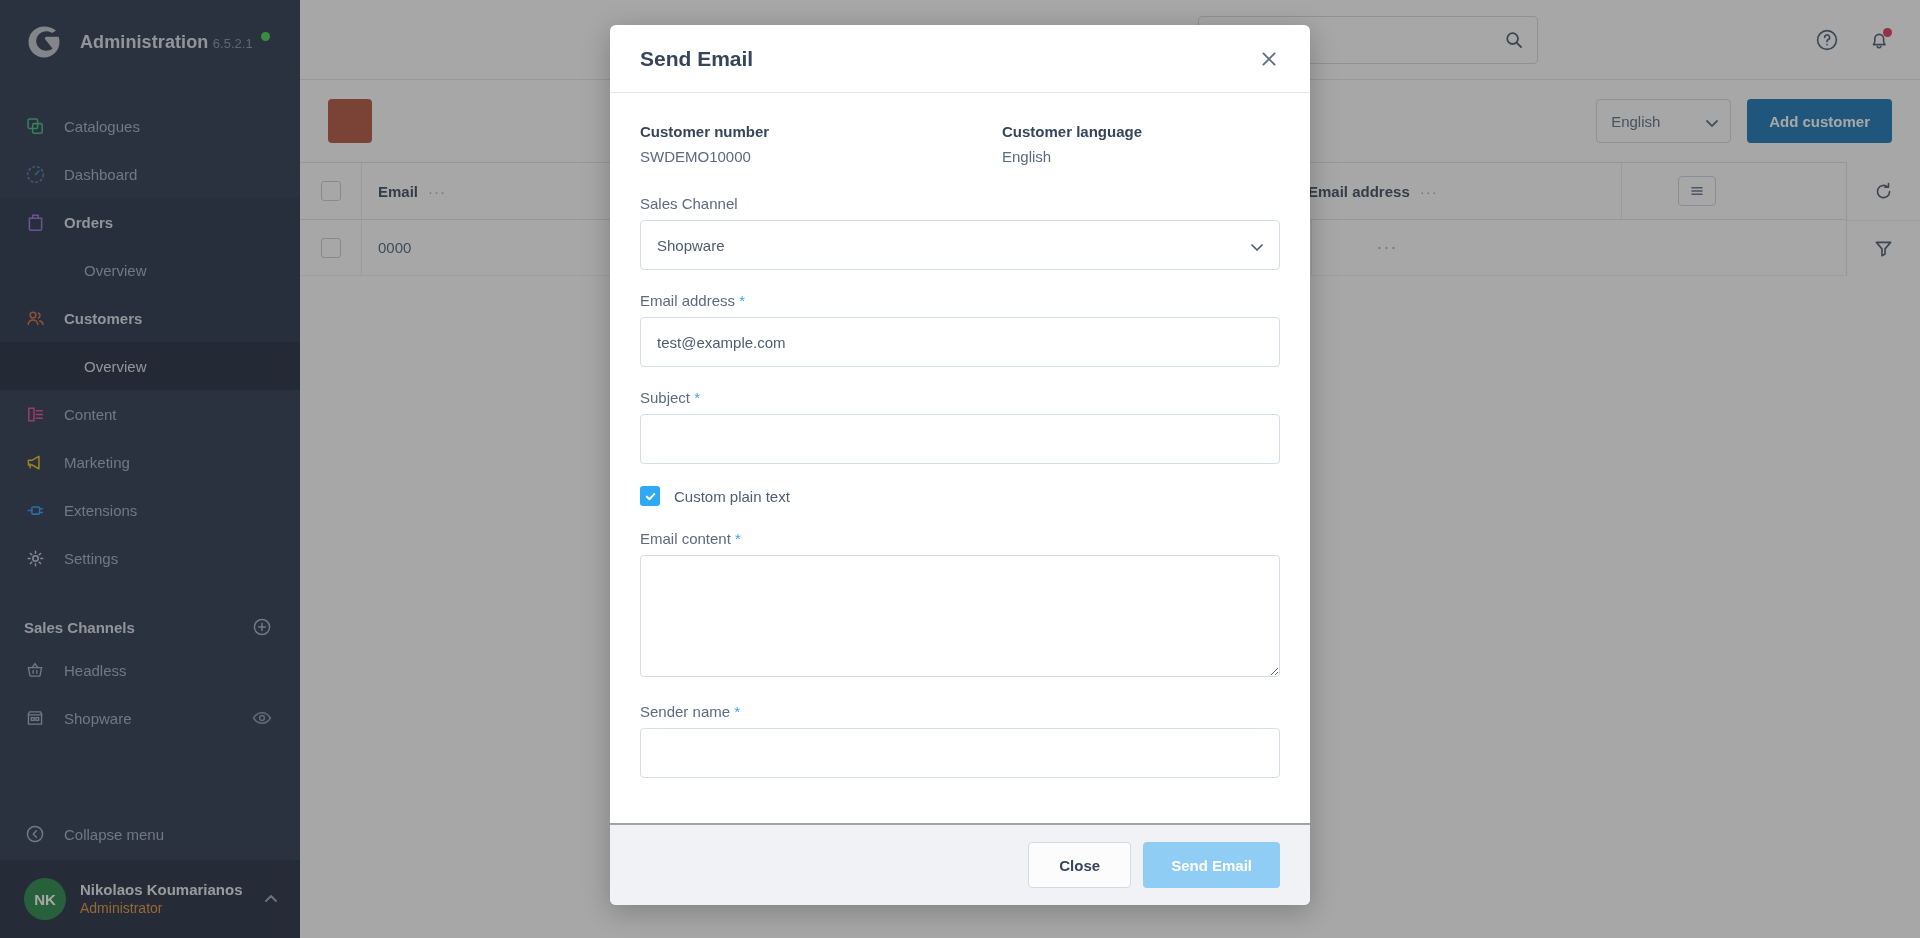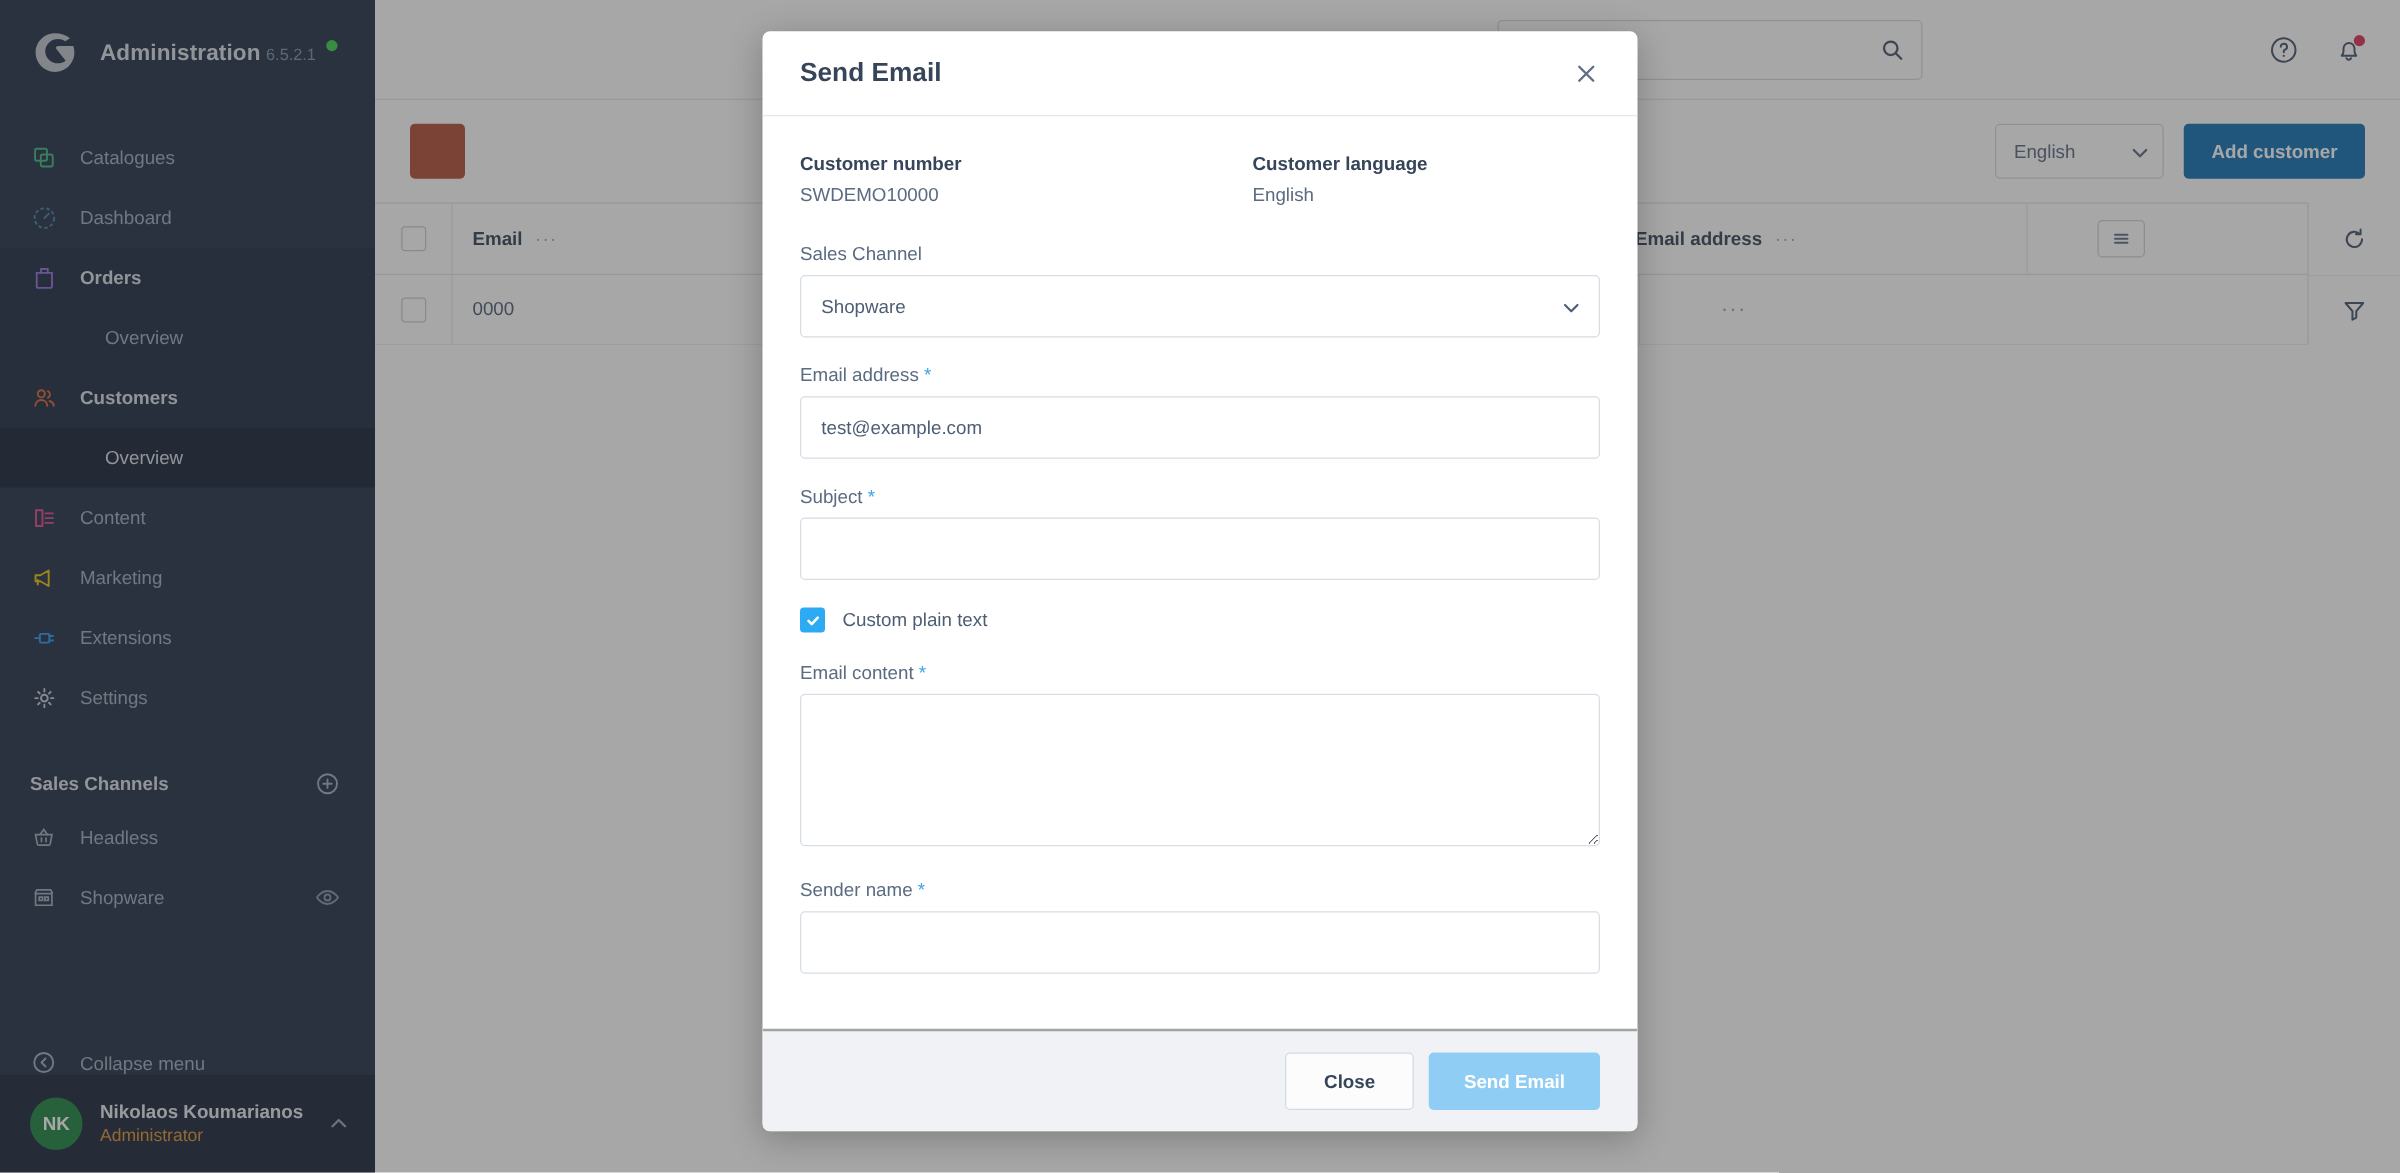--- a/index.html
+++ b/index.html
@@ -49,21 +49,21 @@
     display: flex; align-items: center; justify-content: space-between;
     padding: 0 28px 0 24px; height: 38px;
     color: #d8dde6; font-size: 15px; font-weight: bold;
   }
   .nav-head .plus { width: 20px; height: 20px; cursor: pointer; }
   .nav-sc { display: flex; align-items: center; height: 48px; padding: 0 28px 0 24px; color: #9ba9bb; font-size: 15px; cursor: pointer; }
   .nav-sc .ico { width: 22px; flex: 0 0 22px; display: flex; align-items: center; justify-content: center; }
   .nav-sc .lbl { margin-left: 18px; flex: 1 1 auto; }
   .nav-sc .eye { width: 20px; height: 20px; opacity: .8; }
 
-  .collapse { display: flex; align-items: flex-end; height: 52px; padding-left: 24px; color: #9ba9bb; font-size: 15px; cursor: pointer; }
+  .collapse { display: flex; align-items: center; height: 52px; padding-left: 24px; color: #9ba9bb; font-size: 15px; cursor: pointer; }
   .collapse .lbl { margin-left: 18px; }
 
   .profile { display: flex; align-items: center; padding: 18px 20px 18px 24px; background: #131f35; cursor: pointer; }
   .avatar-nk {
     width: 42px; height: 42px; border-radius: 50%;
     background: #15803d; color: #fff; font-size: 15px; font-weight: bold;
     display: flex; align-items: center; justify-content: center; flex: 0 0 42px;
   }
   .profile-text { margin-left: 14px; flex: 1 1 auto; }
   .profile-name { color: #e4e8ee; font-size: 15px; font-weight: bold; line-height: 19px; }

